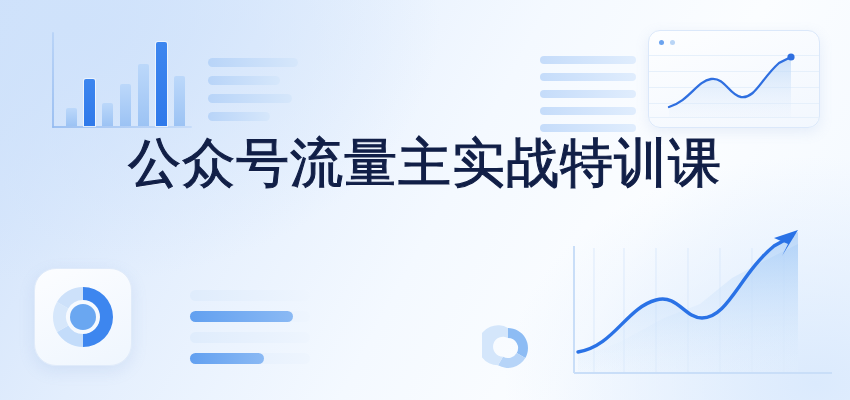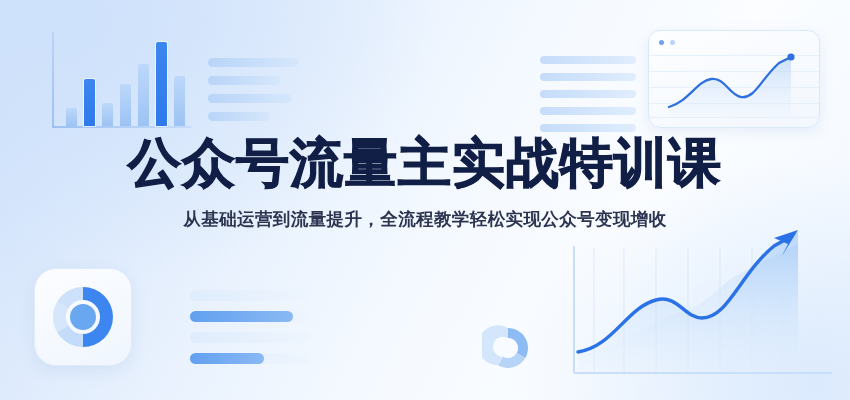--- a/index.html
+++ b/index.html
@@ -13,21 +13,21 @@
       radial-gradient(ellipse 600px 420px at 8% 6%, #cfe2fb 0%, rgba(207,226,251,0) 62%),
       radial-gradient(ellipse 520px 380px at 96% 96%, #dbeafd 0%, rgba(219,234,253,0) 60%),
       linear-gradient(118deg,#cde0fa 0%,#e3eefd 26%,#f4f9ff 52%,#fbfdff 72%,#f2f8ff 100%);
   }
 
   
   .center-text{
     position:absolute;left:0;right:0;top:136px;text-align:center;z-index:6;
   }
   .title{
-    font-size:53px;line-height:1;font-weight:700;letter-spacing:1px;
+    font-size:53px;line-height:1;font-weight:400;letter-spacing:1px;
     color:#111f47;margin:0;
     font-family:"DejaVu Sans","Liberation Sans",sans-serif;
     -webkit-text-stroke:1.1px #111f47;
     text-shadow:0 1px 0 rgba(255,255,255,.55);
   }
   .subtitle{
     margin:18px 0 0;font-size:17.5px;font-weight:700;color:#2c3450;
     letter-spacing:.4px;
     font-family:"DejaVu Sans","Liberation Sans",sans-serif;
   }
@@ -135,21 +135,20 @@
         </linearGradient>
       </defs>
       <path d="M20 76 C40 70 48 50 62 48 C76 46 80 64 92 66 C106 68 112 48 130 32 L142 26 L142 86 L20 86 Z" fill="url(#gTR)"></path>
       <path d="M20 76 C40 70 48 50 62 48 C76 46 80 64 92 66 C106 68 112 48 130 32 L142 26" fill="none" stroke="#2f6fe0" stroke-width="2.3" stroke-linecap="round"></path>
       <circle cx="142" cy="26" r="3.6" fill="#2f6fe0"></circle>
     </svg>
   </div>
 
   <div class="center-text">
     <h1 class="title">公众号流量主实战特训课</h1>
-    <p class="subtitle">从基础运营到流量提升，全流程教学轻松实现公众号变现增收</p>
   </div>
 
   <div class="deco" id="donut-card">
     <svg width="72" height="72" viewBox="0 0 72 72">
       <g transform="translate(36,36)">
         <path d="M0 -30 A30 30 0 0 1 0 30 L0 17 A17 17 0 0 0 0 -17 Z" fill="#3d86ef"></path>
         <path d="M0 30 A30 30 0 0 1 -26 15 L-14.7 8.5 A17 17 0 0 0 0 17 Z" fill="#c3dcfa"></path>
         <path d="M-26 15 A30 30 0 0 1 -26 -15 L-14.7 -8.5 A17 17 0 0 0 -14.7 8.5 Z" fill="#d6e7fb"></path>
         <path d="M-26 -15 A30 30 0 0 1 0 -30 L0 -17 A17 17 0 0 0 -14.7 -8.5 Z" fill="#cde1fa"></path>
         <circle r="13" fill="#6aa7f1"></circle>

